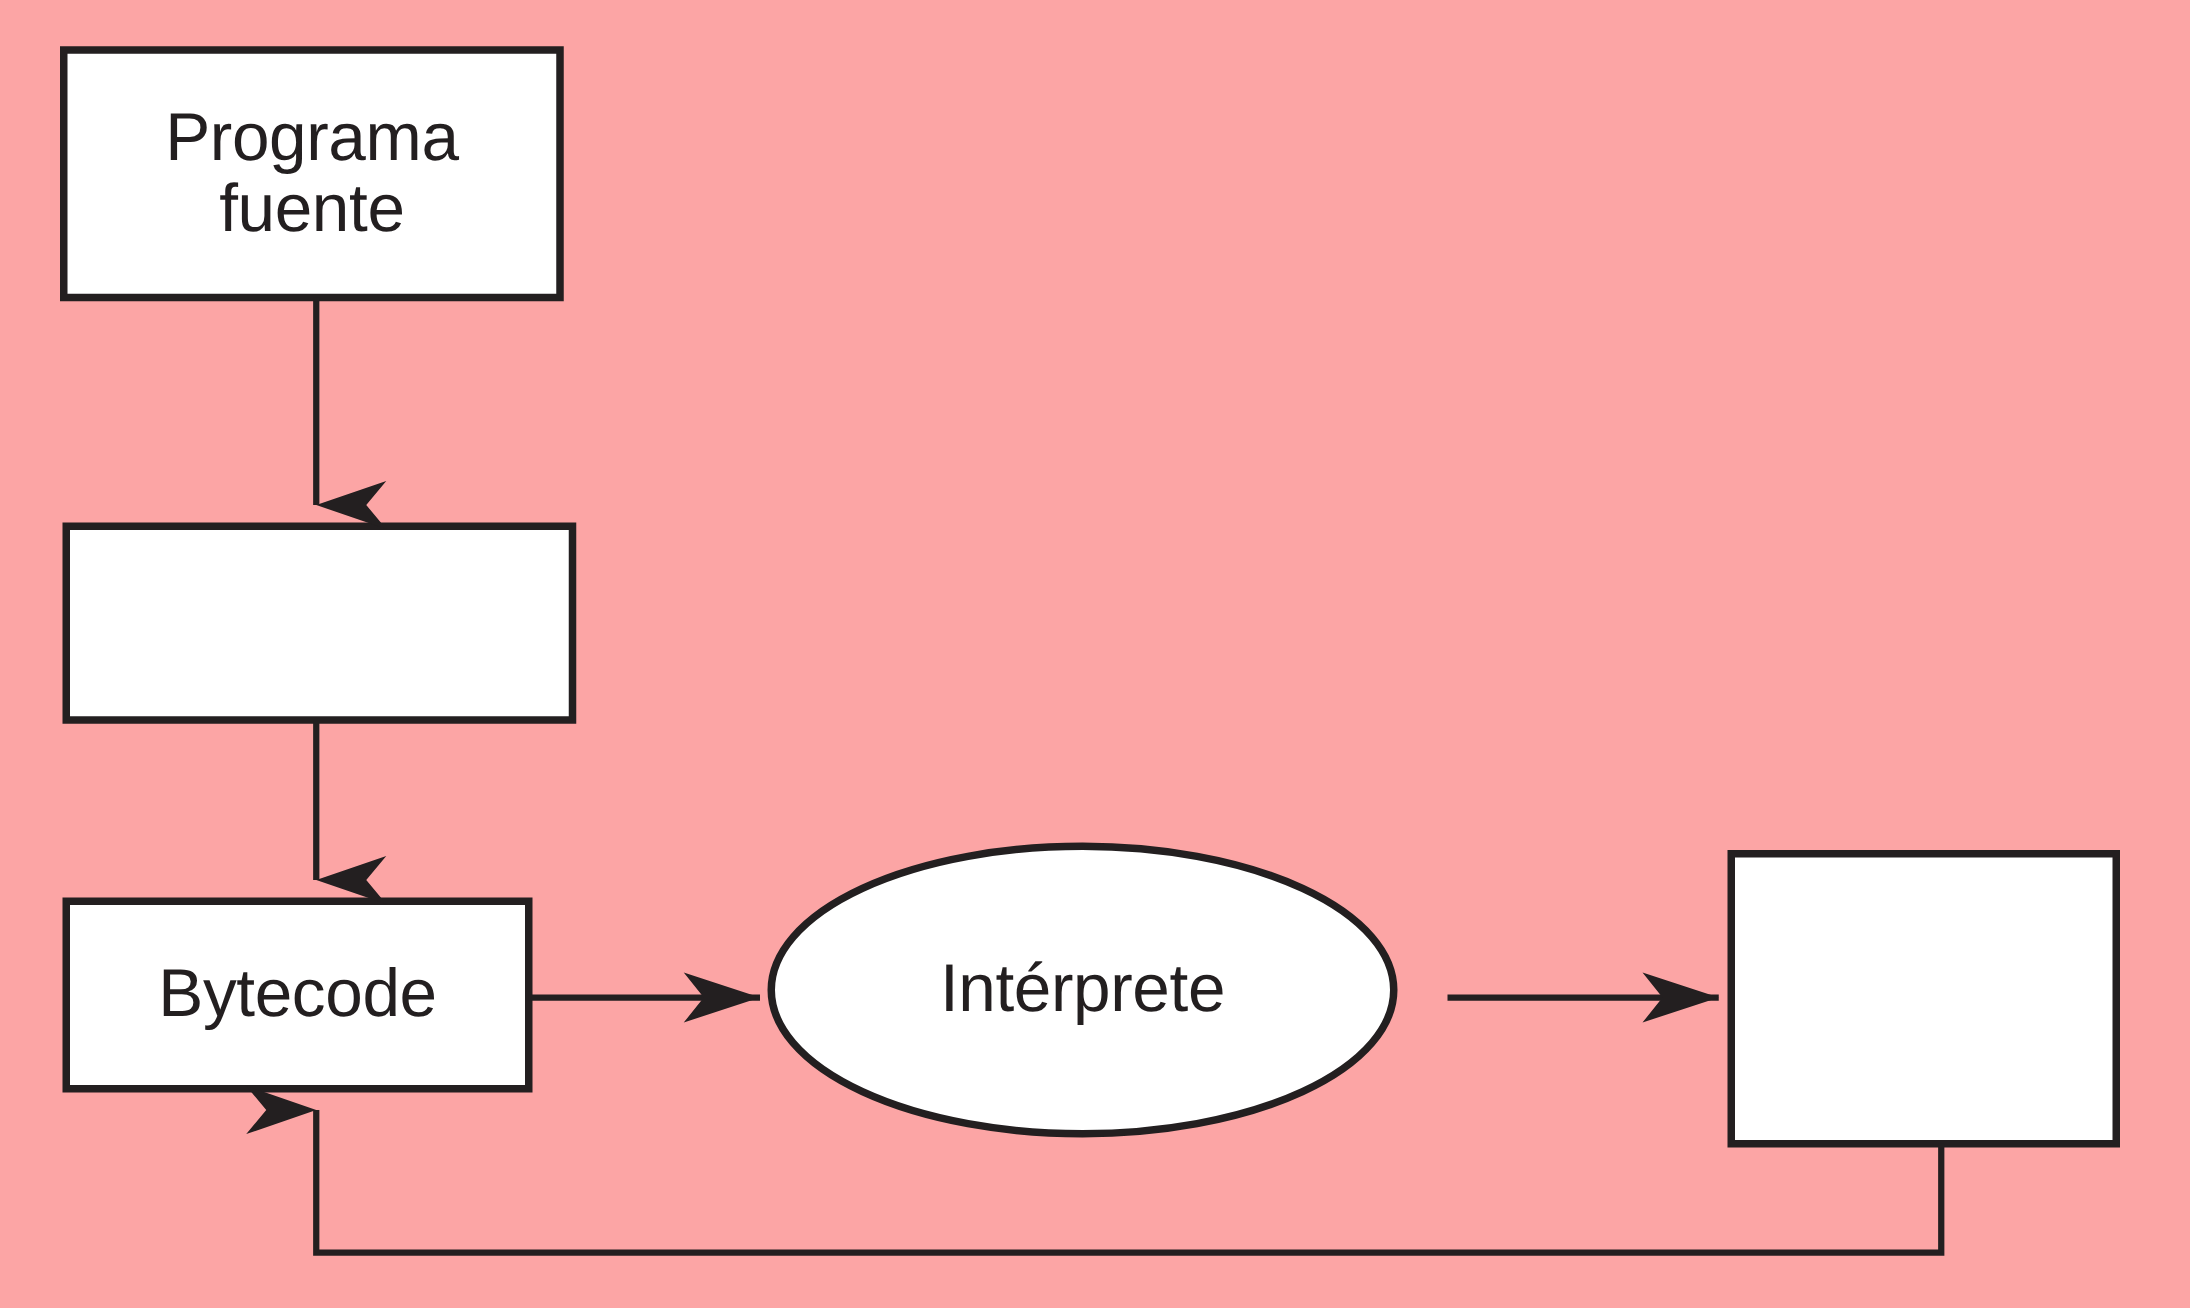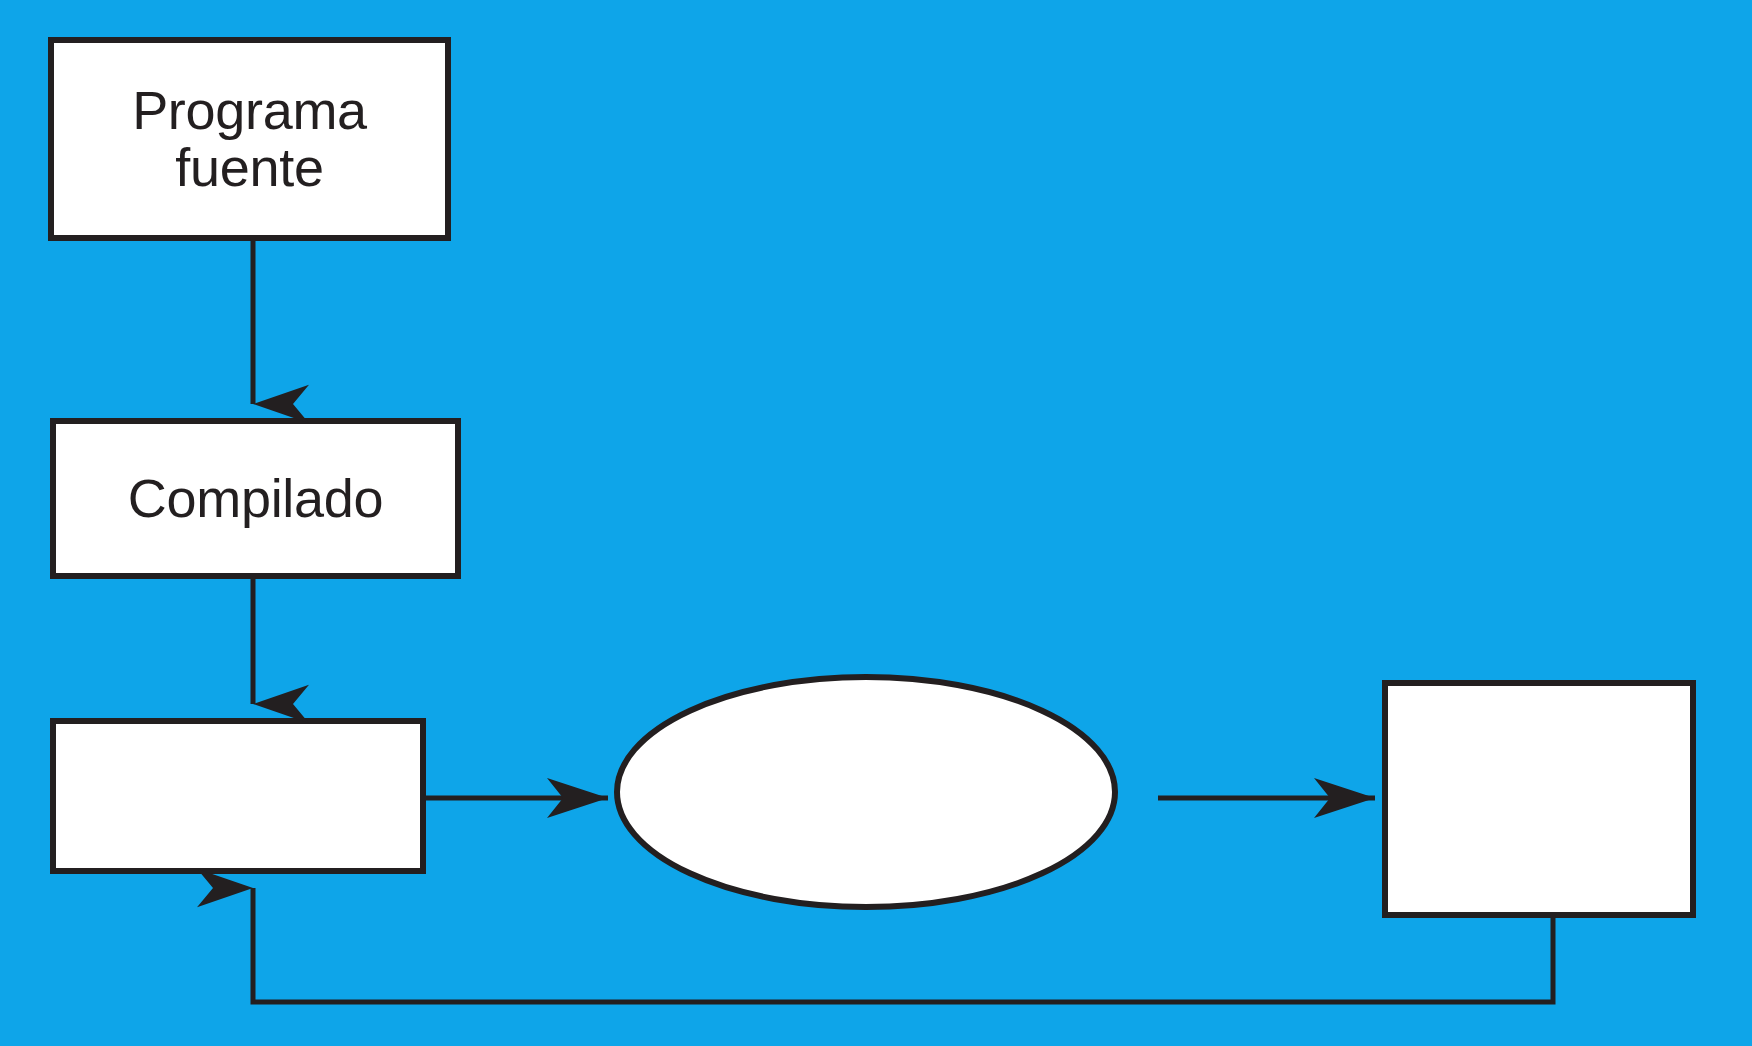--- a/index.html
+++ b/index.html
@@ -8,21 +8,21 @@
     padding: 0;
     background: #ffffff;
   }
   body {
     font-family: "Liberation Sans", sans-serif;
   }
   #canvas {
     position: relative;
     width: 1752px;
     height: 1046px;
-    background: #0ea5e9;
+    background: #fca5a5;
     overflow: hidden;
   }
   #diagram-svg {
     position: absolute;
     left: 0;
     top: 0;
     width: 1752px;
     height: 1046px;
   }
   .node-label {
@@ -96,18 +96,19 @@
     </g>
 
     <g>
       <path d="M 1553,915 L 1553,1002 L 253,1002 L 253,888" fill="none" stroke="#231f20" stroke-width="5" stroke-linejoin="miter" marker-end="url(#arrow-up)"></path>
     </g>
   </svg>
 
   <div class="node-label" style="left:51px; top:40px; width:397px; height:198px;">Programa
 fuente</div>
 
-  <div class="node-label" style="left:53px; top:421px; width:405px; height:155px;">Compilado</div>
 
+  <div class="node-label" style="left:53px; top:721px; width:370px; height:150px;">Bytecode</div>
 
+  <div class="node-label" style="left:617px; top:677px; width:498px; height:230px;">Intérprete</div>
 
 
 </div>
 
 </body></html>

